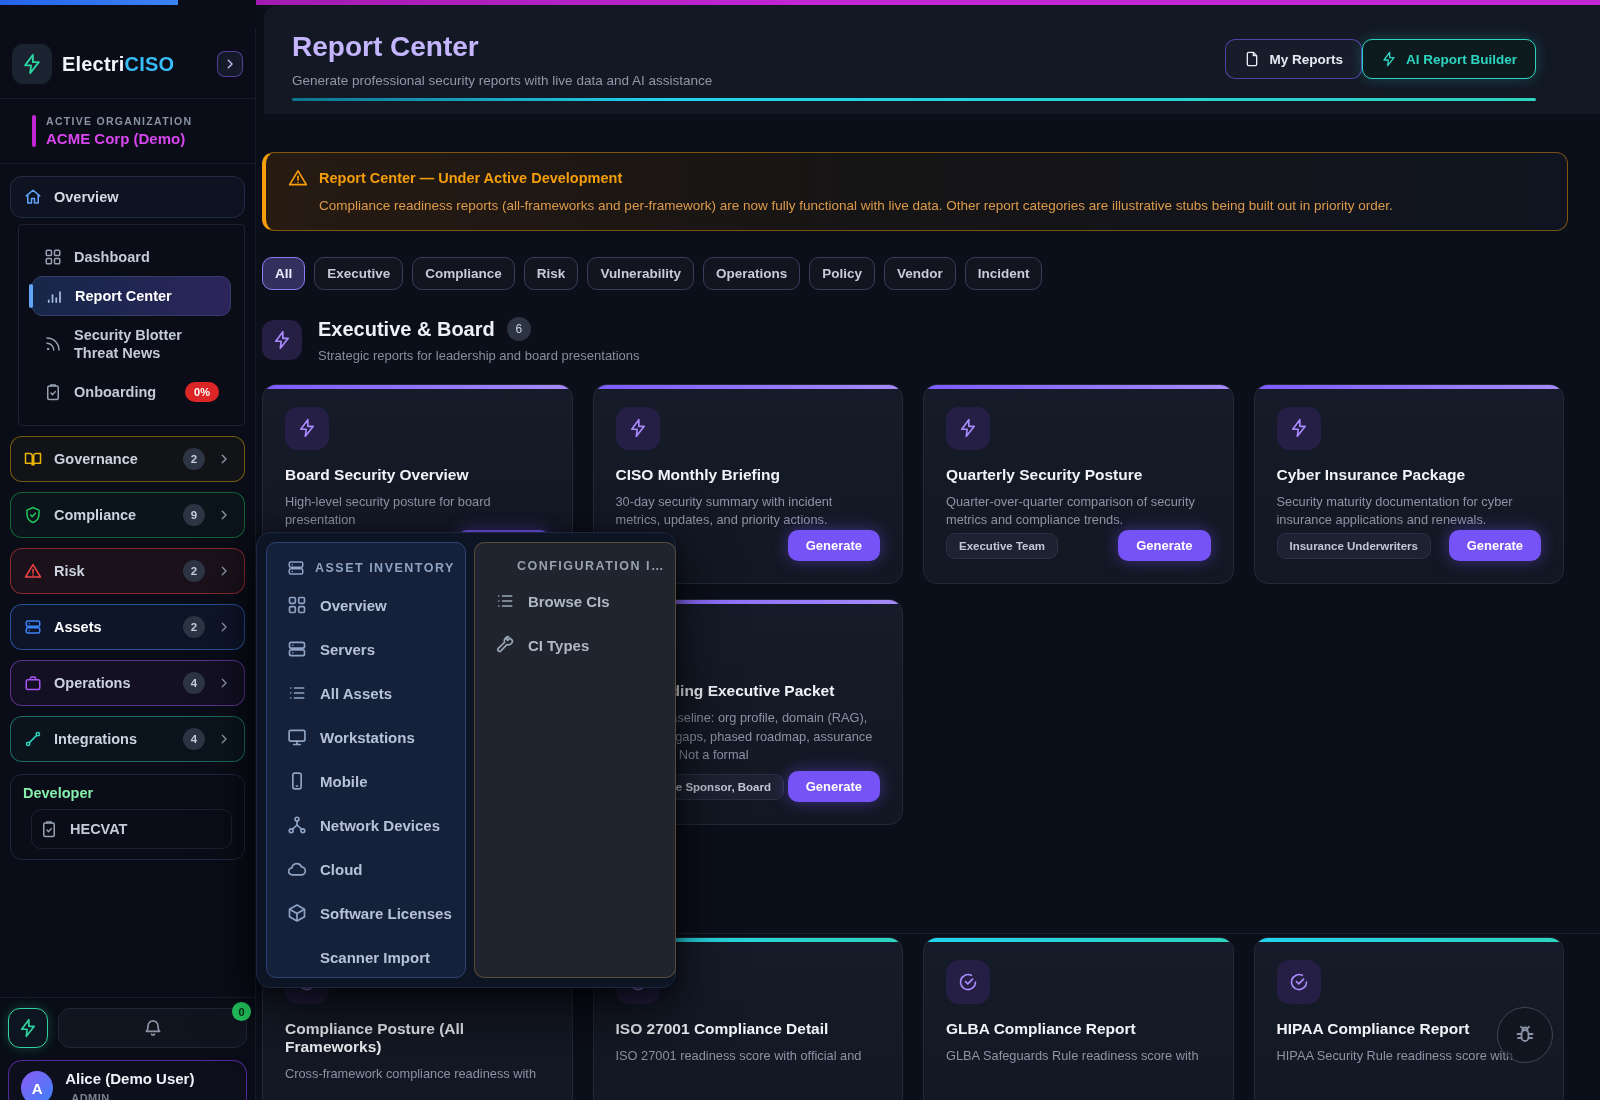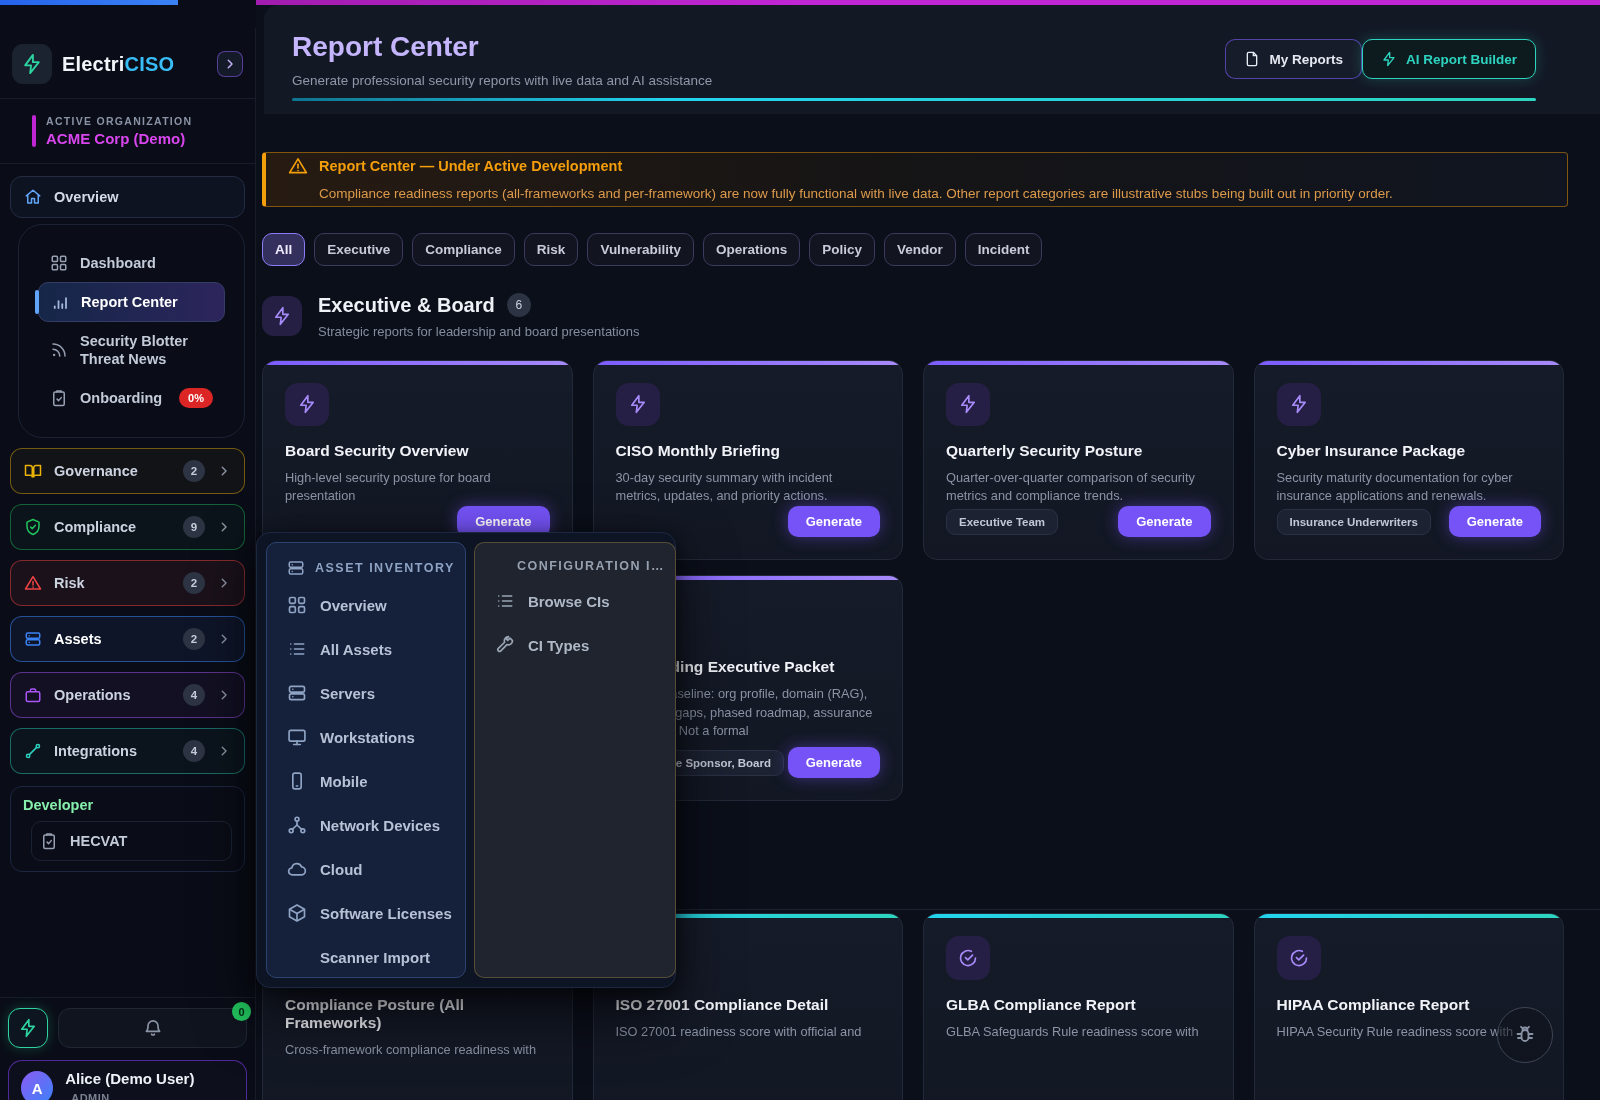--- a/index.html
+++ b/index.html
@@ -26,21 +26,21 @@
     align-items:center; justify-content:center; cursor:pointer; }
   .side-div { height:1px; background:#161d2b; margin:4px 0; }
   .org-block { display:flex; gap:10px; padding:12px 32px; align-items:center; }
   .org-bar { width:4px; align-self:stretch; border-radius:3px; background:#c026d3; }
   .org-label { font-size:10.5px; font-weight:700; letter-spacing:1.3px; color:#8a93a5; }
   .org-name { font-size:15px; font-weight:700; color:#d946ef; margin-top:3px; }
 
   .navitem { display:flex; align-items:center; gap:12px; margin:8px 10px 0 10px; padding:11px 13px;
     border-radius:12px; border:1px solid #232c44; background:rgba(23,31,53,.35); cursor:pointer;
     font-size:14.5px; font-weight:600; color:#d4dae6; }
-  .subgroup { margin:6px 10px 0 18px; border:1px solid #1a2234; border-radius:24px; padding:19px; }
+  .subgroup { margin:6px 10px 0 18px; border:1px solid #1a2234; border-radius:4px; padding:13px; }
   .subitem { display:flex; align-items:center; gap:12px; padding:10px 12px; border-radius:10px;
     font-size:14.5px; font-weight:600; color:#c3cad8; cursor:pointer; position:relative; }
   .subitem.active { background:linear-gradient(90deg,rgba(59,130,246,.22),rgba(124,92,252,.30));
     border:1px solid #343d66; color:#fff; }
   .subitem.active::before { content:""; position:absolute; left:-4px; top:7px; bottom:7px; width:4px;
     border-radius:3px; background:#60a5fa; }
   .two-line { display:flex; flex-direction:column; line-height:1.25; }
   .badge-red { margin-left:auto; background:#dc2626; color:#fff; font-size:11px; font-weight:700;
     border-radius:999px; padding:4px 9px; }
 
@@ -85,22 +85,22 @@
   .page-sub { font-size:13.5px; color:#8f97a8; margin-top:10px; }
   .teal-line { position:absolute; left:28px; right:64px; bottom:13px; height:3px; border-radius:2px;
     background:linear-gradient(90deg,#0e7490,#22d3ee 30%,#2dd4bf); }
   .hdr-btns { margin-left:auto; display:flex; gap:0; padding-top:8px; }
   .btn-ghost { display:flex; align-items:center; gap:9px; background:#171c2a; border:1px solid rgba(124,92,252,.6);
     color:#e6e9f2; font-size:13.5px; font-weight:700; border-radius:10px; padding:11px 18px; cursor:pointer; }
   .btn-teal { display:flex; align-items:center; gap:9px; background:#0d1a1e; border:1.5px solid #2dd4bf;
     color:#2dd4bf; font-size:13.5px; font-weight:700; border-radius:10px; padding:11px 18px; cursor:pointer;
     box-shadow:0 0 14px rgba(45,212,191,.25); }
 
-  .banner { margin:38px 32px 0 6px; border-radius:4px; border:1px solid rgba(245,158,11,.45);
-    border-left:4px solid #f59e0b; padding:3px 22px;
+  .banner { margin:38px 32px 0 6px; border-radius:12px; border:1px solid rgba(245,158,11,.45);
+    border-left:4px solid #f59e0b; padding:15px 22px;
     background:linear-gradient(90deg,rgba(63,38,12,.55),rgba(30,24,18,.6) 45%,rgba(19,24,37,.6)); }
   .banner-title-row { display:flex; align-items:center; gap:11px; }
   .banner-title { font-size:14.5px; font-weight:700; color:#f59e0b; }
   .banner-body { margin:10px 0 2px 31px; font-size:13.5px; color:#de9a4b; }
 
   .filters { display:flex; gap:9px; margin:26px 32px 0 6px; }
   .chip { font-size:13.5px; font-weight:600; color:#c7cbda; background:#12151f; border:1px solid #3c3a5e;
     border-radius:10px; padding:8px 12px; cursor:pointer; }
   .chip.active { background:#34305e; border-color:#8b7cf6; color:#eeeaff; }
 
@@ -628,29 +628,29 @@
         <span>ASSET INVENTORY</span>
       </div>
       <div class="fly-item">
         <svg class="ic ic20 c-flyico">
             <use href="#i-grid"></use>
           </svg>
         <span>Overview</span>
       </div>
       <div class="fly-item">
         <svg class="ic ic20 c-flyico">
+            <use href="#i-server"></use>
+          </svg>
+        <span>Servers</span>
+      </div>
+      <div class="fly-item">
+        <svg class="ic ic20 c-flyico">
             <use href="#i-list"></use>
           </svg>
         <span>All Assets</span>
-      </div>
-      <div class="fly-item">
-        <svg class="ic ic20 c-flyico">
-            <use href="#i-server"></use>
-          </svg>
-        <span>Servers</span>
       </div>
       <div class="fly-item">
         <svg class="ic ic20 c-flyico">
             <use href="#i-monitor"></use>
           </svg>
         <span>Workstations</span>
       </div>
       <div class="fly-item">
         <svg class="ic ic20 c-flyico">
             <use href="#i-phone"></use>

